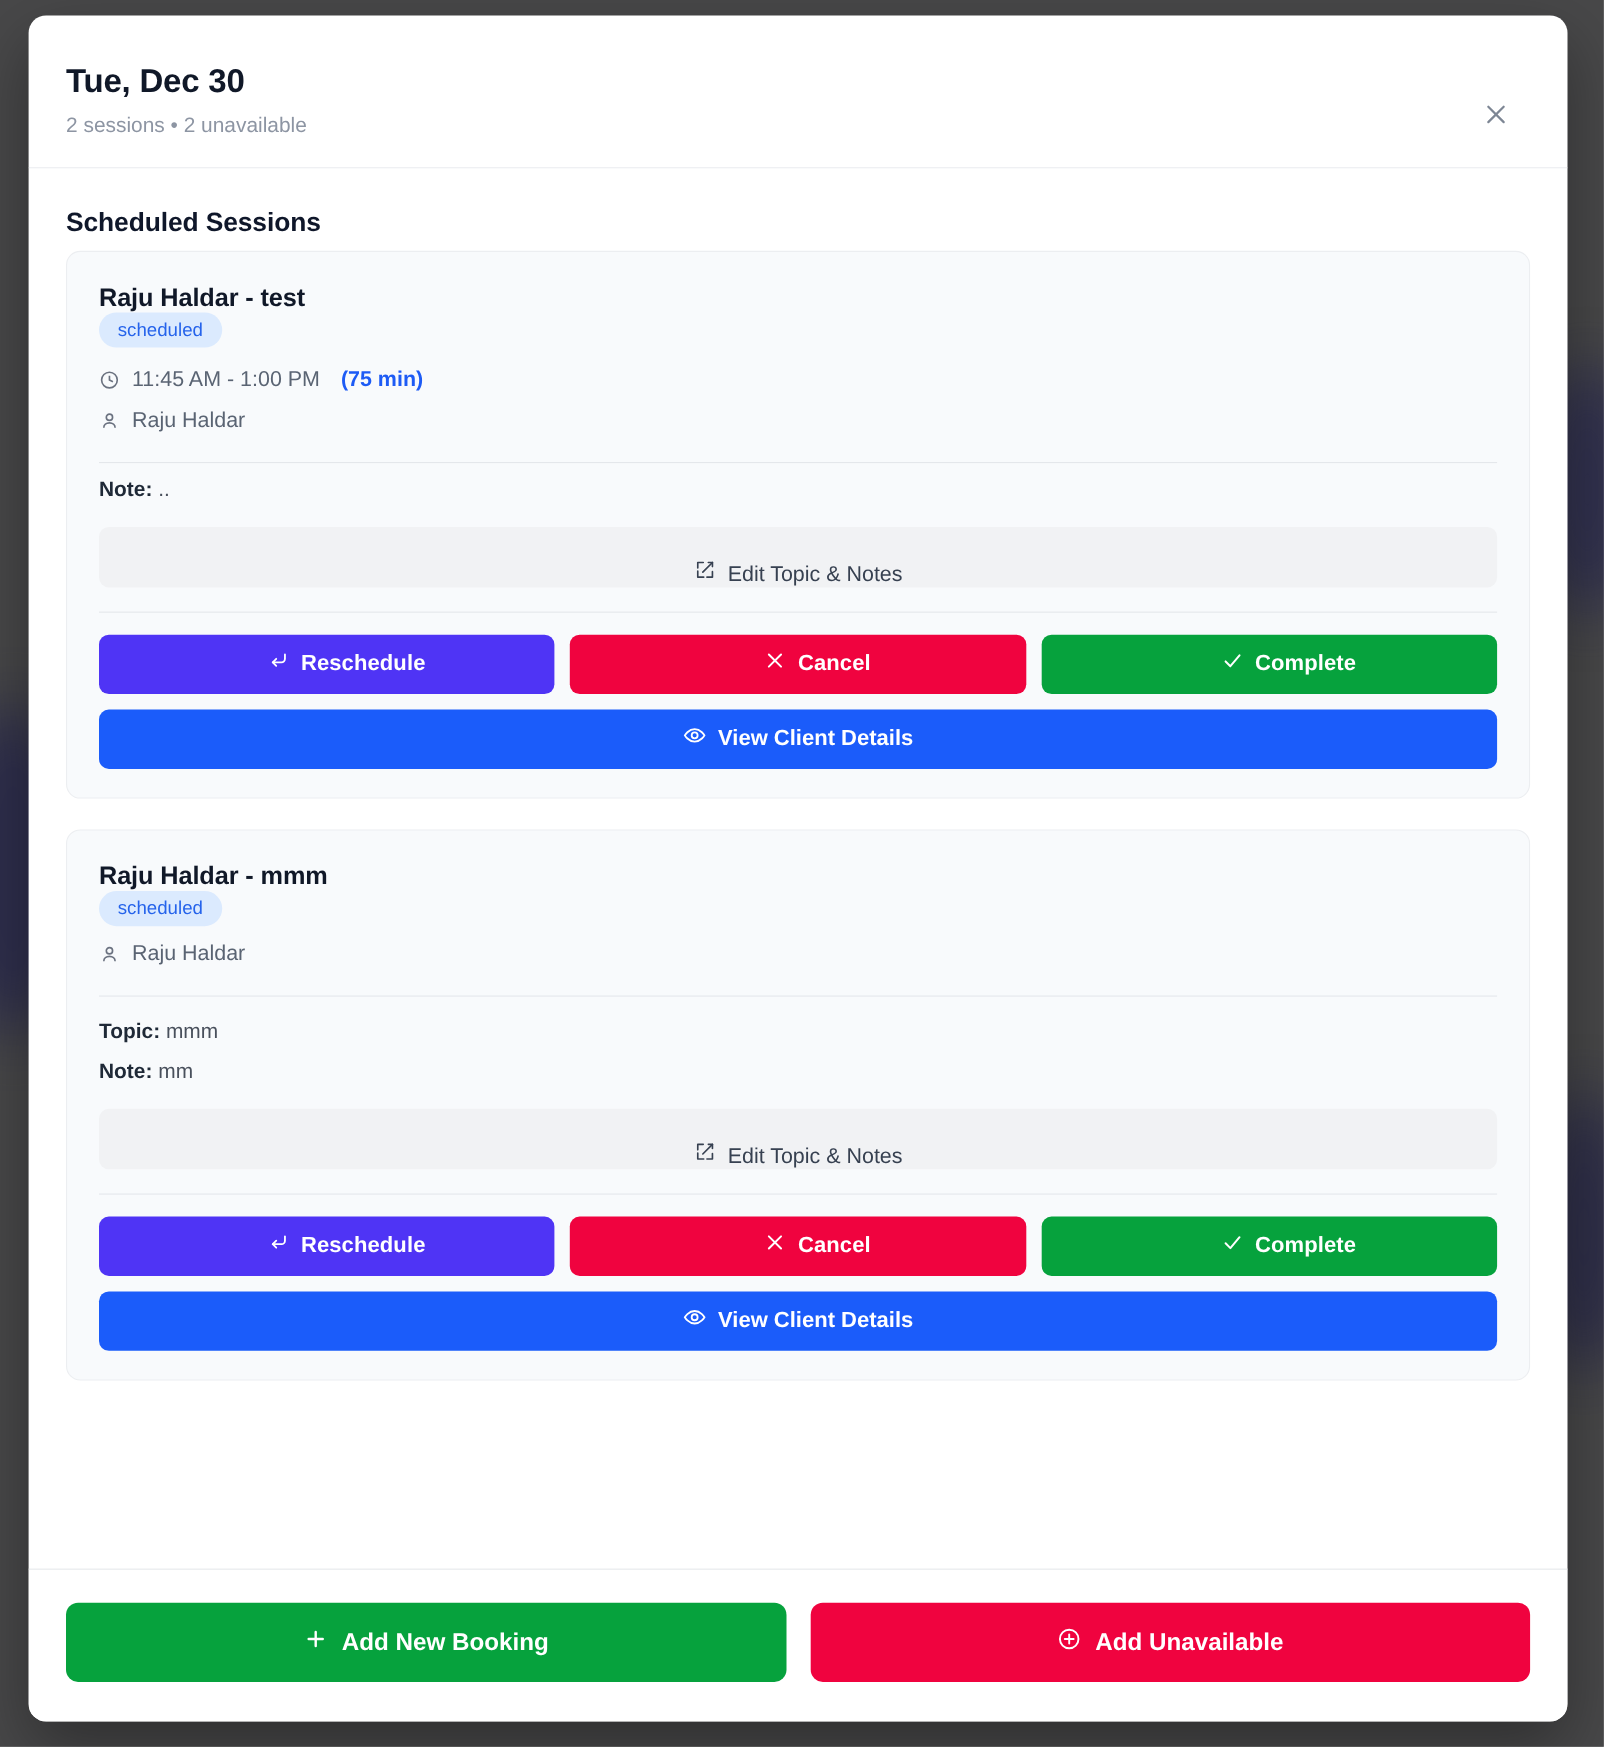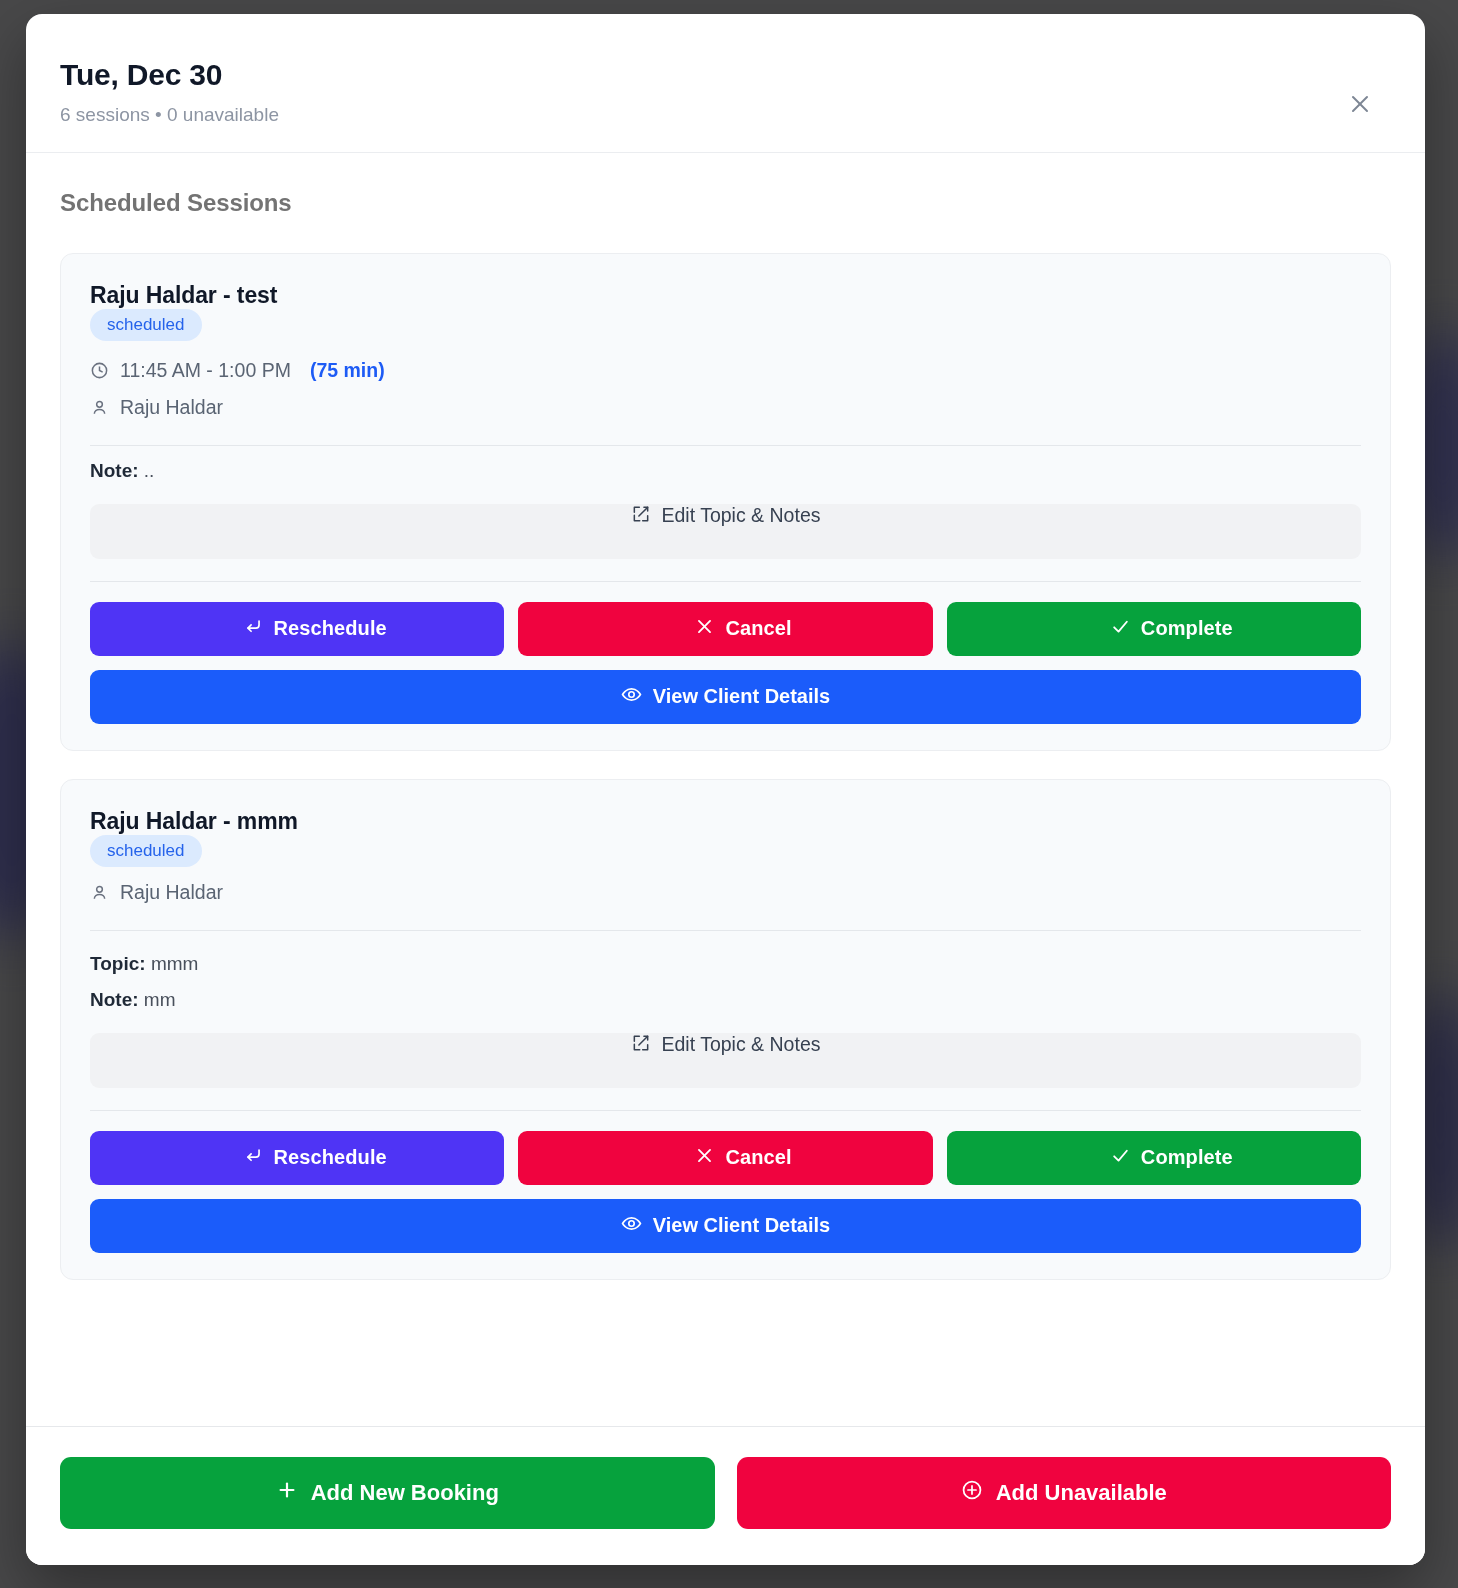--- a/index.html
+++ b/index.html
@@ -77,22 +77,22 @@
 
   
   .modal-body {
     flex: 1 1 auto;
     padding: 36px 34px 0 34px;
     overflow: hidden;
   }
   .section-title {
     font-size: 24px;
     font-weight: bold;
-    color: #737373;
-    margin-bottom: 36px;
+    color: #0f172a;
+    margin-bottom: 11px;
     letter-spacing: -.1px;
   }
 
   
   .session-card {
     background: #f8fafc;
     border: 1px solid #eceef1;
     border-radius: 13px;
     padding: 28px 29px 26px 29px;
     margin-bottom: 28px;
@@ -152,21 +152,21 @@
     margin-top: 22px;
     width: 100%;
     height: 55px;
     background: #f1f2f4;
     border: none;
     border-radius: 9px;
     font-size: 19.5px;
     color: #374151;
     font-family: inherit;
     display: flex;
-    align-items: flex-start;
+    align-items: flex-end;
     justify-content: center;
     gap: 11px;
     cursor: pointer;
   }
   .edit-btn svg { width: 20px; height: 20px; }
 
   .card-divider2 { height: 1px; background: #e4e7eb; margin-top: 22px; }
 
   .action-row {
     display: flex;
@@ -248,21 +248,21 @@
   <div class="blob blob-a"></div>
   <div class="blob blob-b"></div>
   <div class="blob blob-c"></div>
   <div class="scrim"></div>
 </div>
 
 <div class="modal">
 
   <div class="modal-header">
     <div class="modal-title">Tue, Dec 30</div>
-    <div class="modal-subtitle">6 sessions • 0 unavailable</div>
+    <div class="modal-subtitle">2 sessions • 2 unavailable</div>
     <button class="close-btn">
       <span>
         <svg viewBox="0 0 24 24" fill="none" stroke="currentColor" stroke-width="2" stroke-linecap="round">
           <line x1="5" y1="5" x2="19" y2="19"></line>
           <line x1="19" y1="5" x2="5" y2="19"></line>
         </svg>
       </span>
     </button>
   </div>
 

